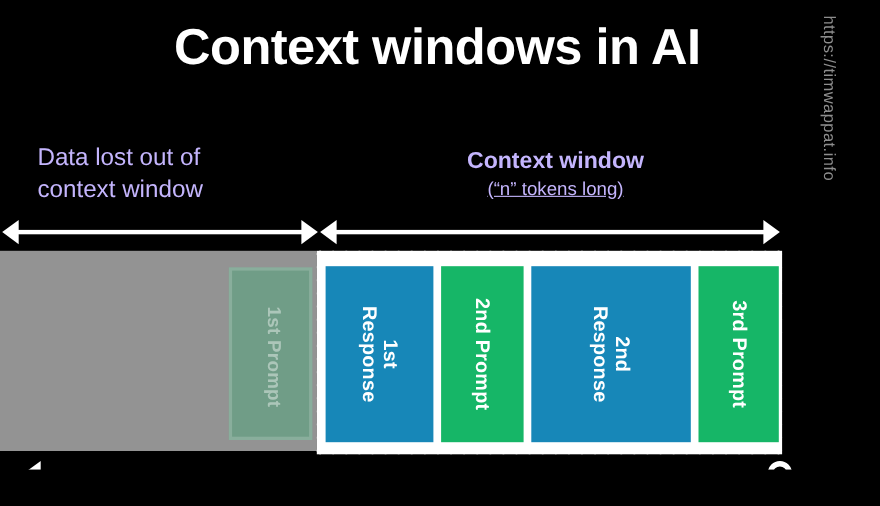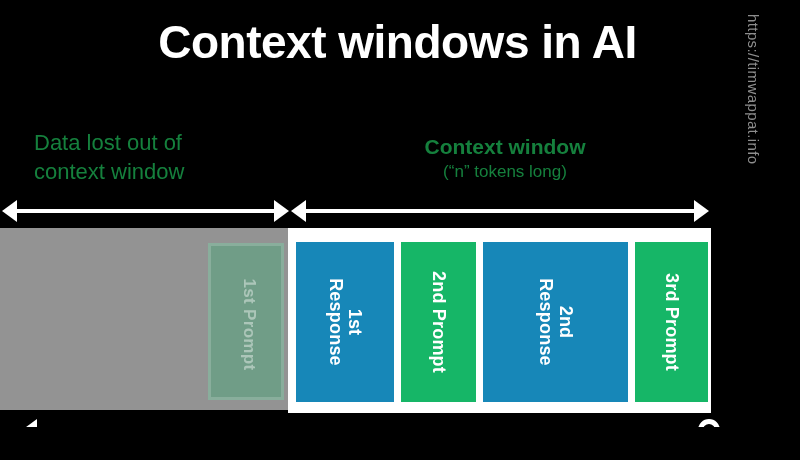--- a/index.html
+++ b/index.html
@@ -42,21 +42,21 @@
     font-size: 15px;
     letter-spacing: 0.4px;
     white-space: nowrap;
     transform-origin: left top;
     transform: rotate(90deg);
   }
 
   
   .label-block {
     position: absolute;
-    color: #15803d;
+    color: #c4b5fd;
   }
   #label-lost {
     left: 34px;
     top: 128px;
     width: 260px;
     font-size: 22px;
     line-height: 1.32;
     text-align: left;
   }
   #label-ctx {
@@ -69,20 +69,21 @@
     display: block;
     font-size: 21px;
     font-weight: bold;
     line-height: 1.2;
   }
   #label-ctx .ctx-sub {
     display: block;
     font-size: 17px;
     line-height: 1.35;
     margin-top: 2px;
+    text-decoration: underline;
   }
 
   
   .measure {
     position: absolute;
     top: 200px;
     height: 22px;
   }
   .measure .shaft {
     position: absolute;

